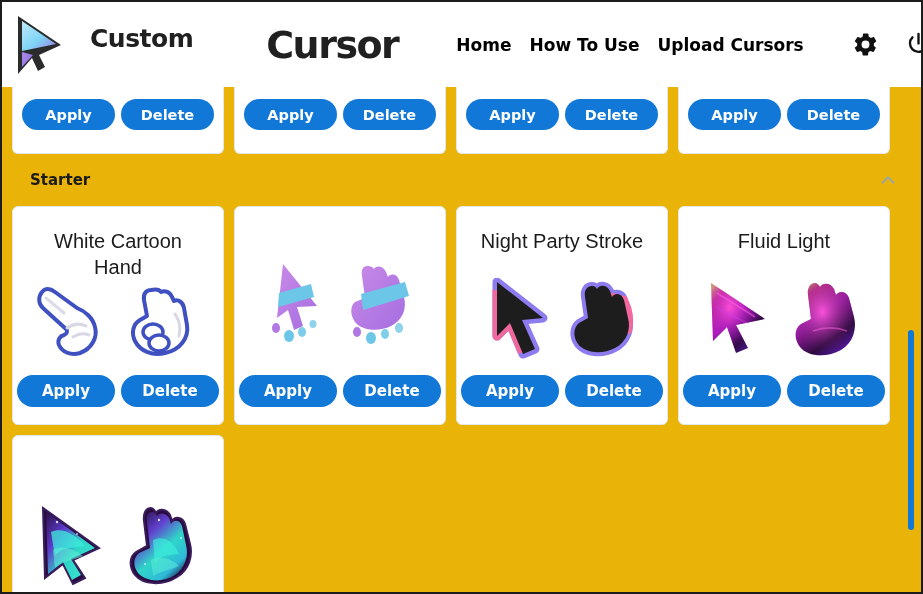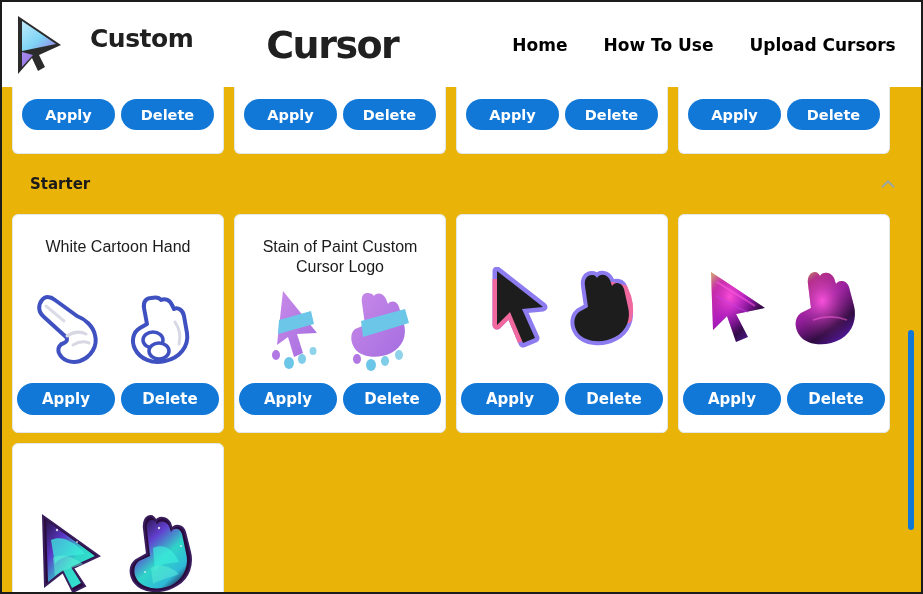--- a/index.html
+++ b/index.html
@@ -40,21 +40,21 @@
     font-family: "DejaVu Sans", sans-serif;
   }
   .logo-bottom {
     font-size: 38px; font-weight: 700; color: #202020;
     letter-spacing: -1.5px;
     font-family: "DejaVu Sans", sans-serif;
     margin-left: 36px;
   }
   .nav {
     display: flex; align-items: flex-start;
-    gap: 36px; margin-left: 114px;
+    gap: 18px; margin-left: 58px;
   }
   .nav-item {
     font-size: 17px; font-weight: 700; color: #000000;
     cursor: pointer; white-space: nowrap;
     font-family: "DejaVu Sans", sans-serif;
   }
   .header-icons {
     display: flex; align-items: center; gap: 26px;
     margin-left: 48px;
   }
@@ -85,21 +85,21 @@
     border-top: none;
     display: flex;
     align-items: flex-start;
     justify-content: center;
     gap: 6px;
     padding-top: 12px;
   }
 
   
   .section-head {
-    height: 60px;
+    height: 52px;
     display: flex; align-items: center;
     justify-content: space-between;
     padding: 0 22px 0 28px;
   }
   .section-title {
     font-size: 15px; font-weight: 700; color: #1b1b1b;
     font-family: "DejaVu Sans", sans-serif;
   }
   .chev { cursor: pointer; }
 
@@ -112,21 +112,21 @@
     width: 212px; height: 219px;
     background: #ffffff;
     border: 1px solid #e2e8ea;
     border-radius: 6px;
     display: flex; flex-direction: column;
     align-items: center;
     padding-top: 22px;
     position: relative;
   }
   .card-title {
-    font-size: 16px; color: #1b1b1b; text-align: center;
+    font-size: 20px; color: #1b1b1b; text-align: center;
     line-height: 1.28; width: 175px; height: 38px;
   }
   .cursor-pair {
     flex: 1;
     display: flex; align-items: center; justify-content: center;
     gap: 14px;
     width: 100%;
   }
   .btn-row {
     display: flex; gap: 6px;
@@ -262,21 +262,20 @@
             <path d="M50 34 C54 40 56 48 54 56" fill="none" stroke="#d8d8e4" stroke-width="3" stroke-linecap="round"></path>
           </svg>
         </div>
         <div class="btn-row">
           <div class="btn">Apply</div>
           <div class="btn">Delete</div>
         </div>
       </div>
 
       <div class="card">
-        <div class="card-title">Stain of Paint Custom Cursor Logo</div>
         <div class="cursor-pair">
           <svg width="72" height="84" viewBox="0 0 72 84">
             <defs>
               <linearGradient id="sp1" x1="0" y1="0" x2="1" y2="1">
                 <stop offset="0%" stop-color="#c98ae8"></stop>
                   <stop offset="100%" stop-color="#a46de0"></stop>
               </linearGradient>
             </defs>
             <path d="M22 4 L16 58 L27 50 L33 70 L42 66 L36 47 L56 46 Z" fill="url(#sp1)"></path>
             <path d="M18 33 L50 24 L53 37 L17 47 Z" fill="#6cc6e8"></path>
@@ -301,39 +300,41 @@
             <ellipse cx="52" cy="68" rx="4" ry="5" fill="#8fd3ea"></ellipse>
           </svg>
         </div>
         <div class="btn-row">
           <div class="btn">Apply</div>
           <div class="btn">Delete</div>
         </div>
       </div>
 
       <div class="card">
+        <div class="card-title">Night Party Stroke</div>
         <div class="cursor-pair">
           <svg width="68" height="86" viewBox="0 0 68 86">
             <path d="M10 4 L10 58 L23 45 L36 76 L48 71 L35 42 L56 40 Z" fill="none" stroke="#8d7bf0" stroke-width="9" stroke-linejoin="round"></path>
             <path d="M10 4 L10 58 L23 45 L36 76 L48 71 L35 42 L56 40 Z" fill="none" stroke="#f0689e" stroke-width="9" stroke-linejoin="round" stroke-dasharray="96 200" stroke-dashoffset="-8"></path>
             <path d="M10 4 L10 58 L23 45 L36 76 L48 71 L35 42 L56 40 Z" fill="#1d1d1d"></path>
           </svg>
           <svg width="68" height="86" viewBox="0 0 68 86">
             <path d="M23 8 C18 8 15 12 16 19 L19 40 L10 45 C4 50 4 59 9 66 C16 75 33 77 46 70 C58 64 62 51 59 40 L55 22 C53 15 46 14 43 19 L41 13 C38 7 31 6 28 11 C26 8 25 8 23 8 Z" fill="#1d1d1d" stroke="#8d7bf0" stroke-width="8" stroke-linejoin="round"></path>
             <path d="M43 19 L55 22 C58 28 62 40 59 52" fill="none" stroke="#f0689e" stroke-width="8" stroke-linecap="round"></path>
             <path d="M23 8 C18 8 15 12 16 19 L19 40 L10 45 C4 50 4 59 9 66 C16 75 33 77 46 70 C58 64 62 51 59 40 L55 22 C53 15 46 14 43 19 L41 13 C38 7 31 6 28 11 C26 8 25 8 23 8 Z" fill="#1d1d1d"></path>
           </svg>
         </div>
         <div class="btn-row">
           <div class="btn">Apply</div>
           <div class="btn">Delete</div>
         </div>
       </div>
 
       <div class="card">
+        <div class="card-title">Fluid Light</div>
         <div class="cursor-pair">
           <svg width="74" height="84" viewBox="0 0 74 84">
             <defs>
               <linearGradient id="fl1" x1="0.1" y1="0" x2="0.9" y2="1">
                 <stop offset="0%" stop-color="#f7d06a"></stop>
                 <stop offset="14%" stop-color="#e5379a"></stop>
                 <stop offset="45%" stop-color="#c01ecb"></stop>
                 <stop offset="72%" stop-color="#2a0b3f"></stop>
                 <stop offset="100%" stop-color="#7b2df0"></stop>
               </linearGradient>

